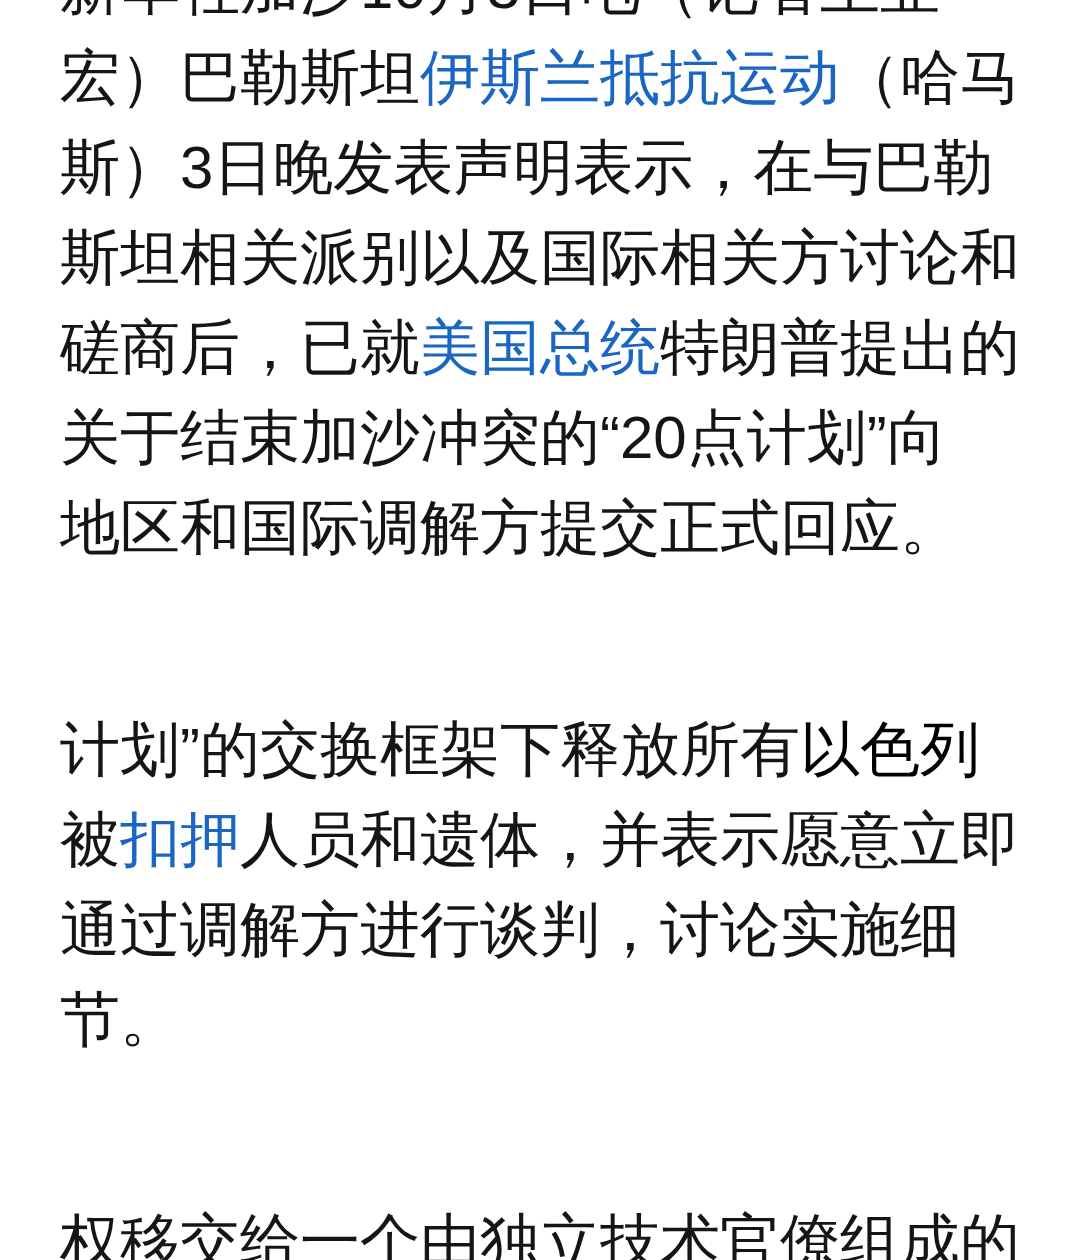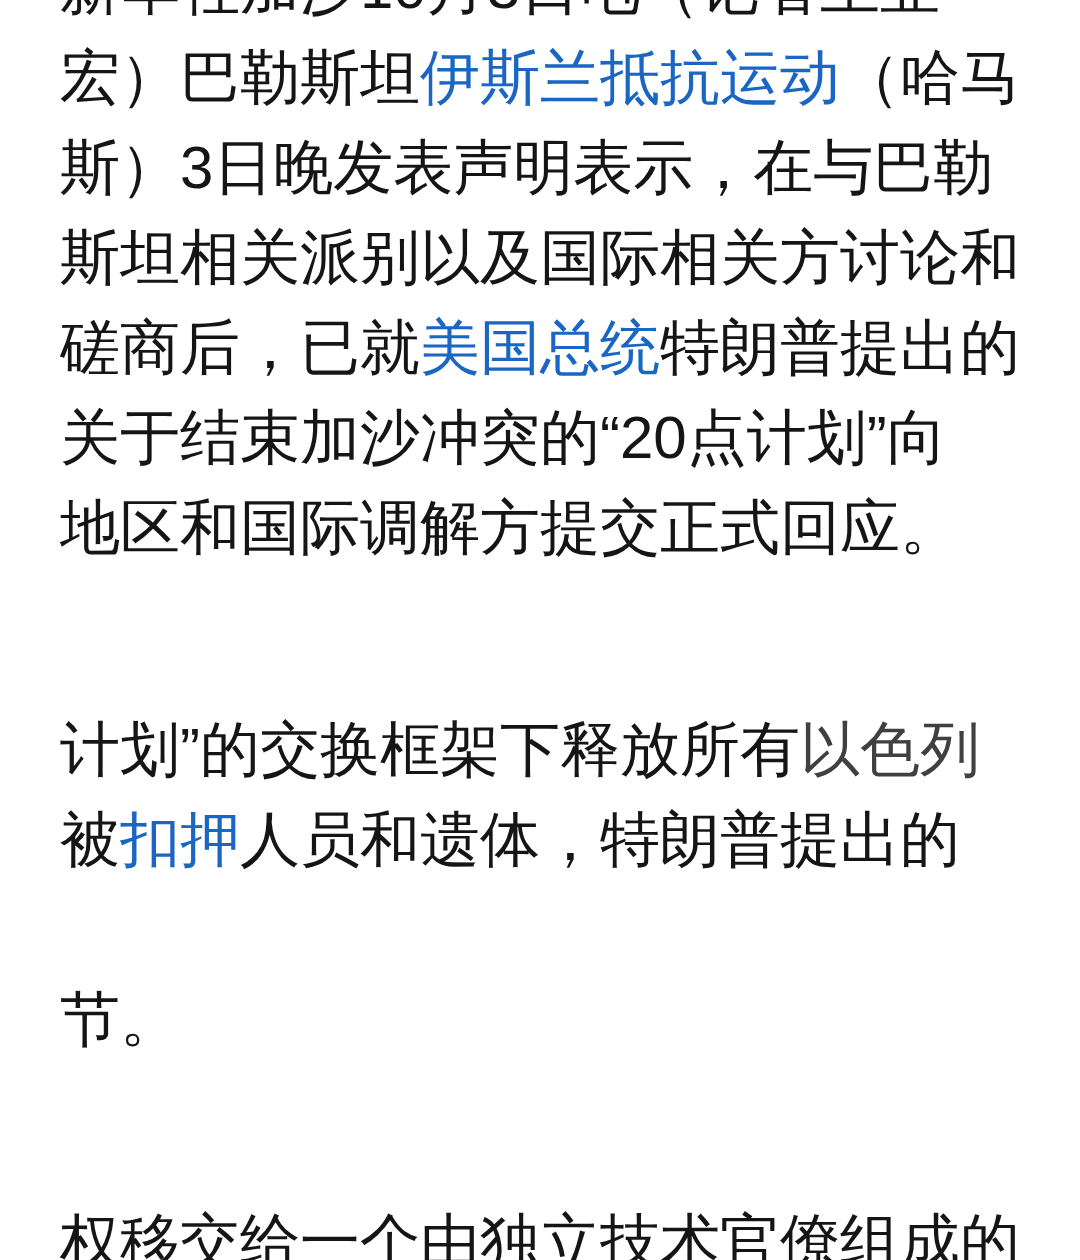--- a/index.html
+++ b/index.html
@@ -32,15 +32,15 @@
   .link {
     cursor: pointer;
     text-decoration: none;
   }
 </style>
 </head>
 <body style="background: rgb(255, 255, 255);">
 
 <main class="article" id="article-body" style="color: rgb(21, 21, 21);">
     <p class="para"><span class="txt">新华社加沙10月3日电（记者王亚</span><br><span class="txt">宏）巴勒斯坦</span><span class="link" style="color: rgb(26, 102, 194);">伊斯兰抵抗运动</span><span class="txt">（哈马</span><br><span class="txt">斯）3日晚发表声明表示，在与巴勒</span><br><span class="txt">斯坦相关派别以及国际相关方讨论和</span><br><span class="txt">磋商后，已就</span><span class="link" style="color: rgb(26, 102, 194);">美国总统</span><span class="txt">特朗普提出的</span><br><span class="txt">关于结束加沙冲突的“20点计划”向</span><br><span class="txt">地区和国际调解方提交正式回应。</span></p>
-    <p class="para"><br><span class="txt">计划”的交换框架下释放所有</span><span class="link" style="color: #404040;">以色列</span><br><span class="txt">被</span><span class="link" style="color: rgb(26, 102, 194); font-family: Liberation Serif, serif;">扣押</span><span class="txt">人员和遗体，特朗普提出的</span><br><br><span class="txt">节。</span></p>
+    <p class="para"><br><span class="txt">计划”的交换框架下释放所有</span><span class="link" style="color: #000000;">以色列</span><br><span class="txt">被</span><span class="link" style="color: rgb(26, 102, 194); font-family: Liberation Serif, serif;">扣押</span><span class="txt">人员和遗体，并表示愿意立即</span><br><span class="txt">通过调解方进行谈判，讨论实施细</span><br><span class="txt">节。</span></p>
     <p class="para"><br><span class="txt">权移交给一个由独立技术官僚组成的</span></p>
   </main>
 
 </body></html>

